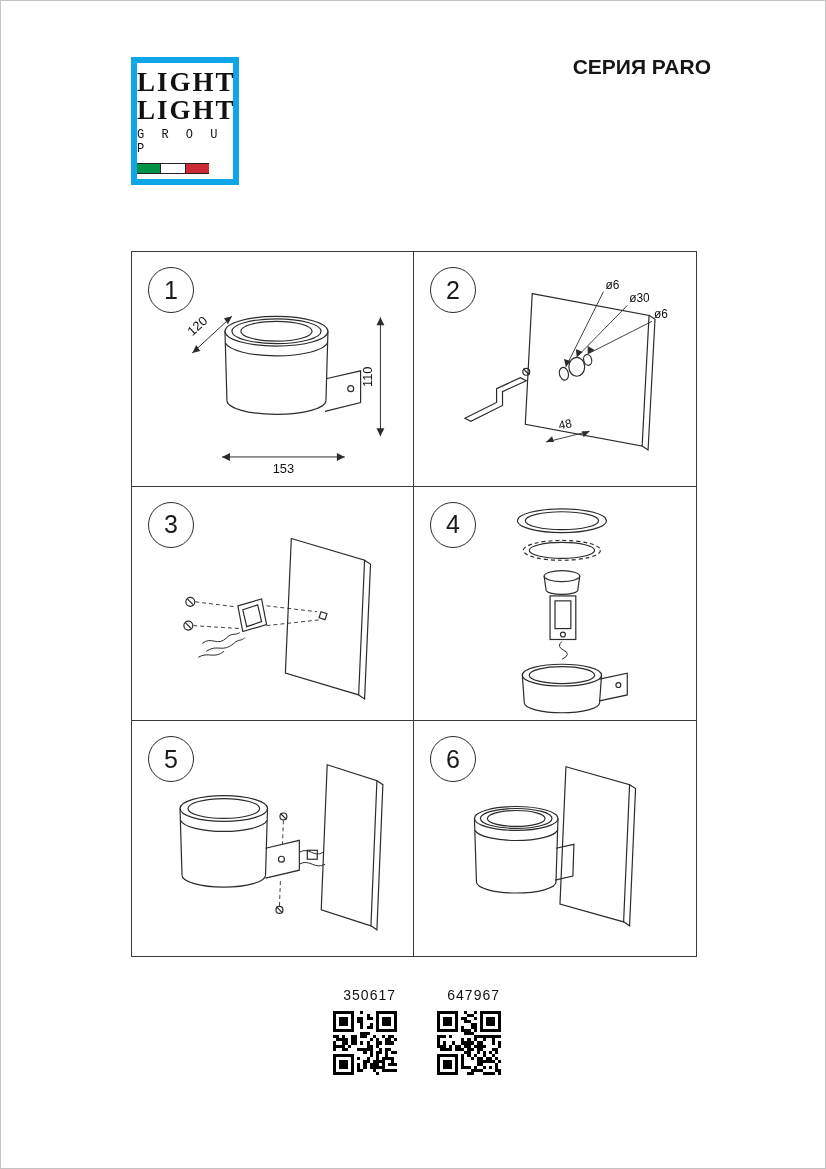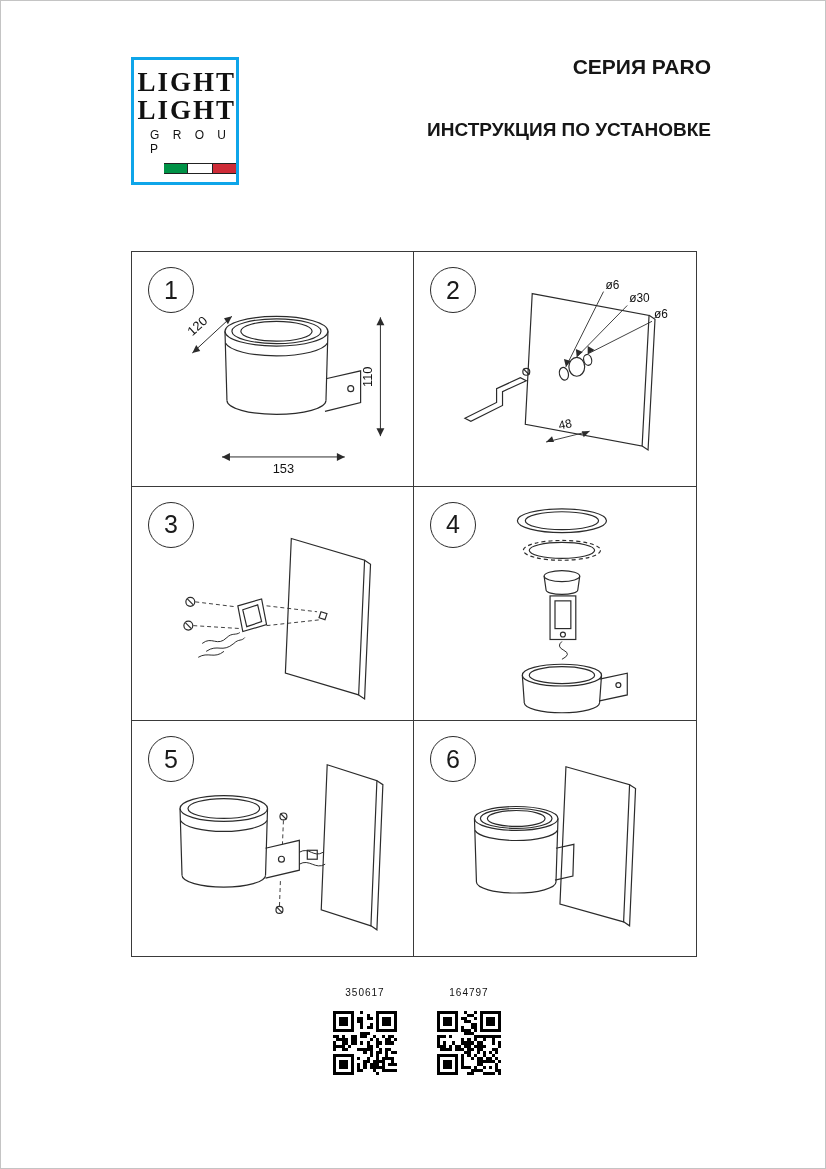--- a/index.html
+++ b/index.html
@@ -4,31 +4,31 @@
 <style>
   html,body{margin:0;padding:0;background:#e9e9e9;}
   .page{
     position:relative;width:826px;height:1169px;margin:0 auto;
     background:#ffffff;border:1px solid #c4c4c4;box-sizing:border-box;
     font-family:"Liberation Sans",sans-serif;color:#1a1a1a;overflow:hidden;
   }
   
   .logo-box{
     position:absolute;left:130px;top:56px;width:108px;height:128px;
-    border:3px solid #0ea5e9;box-sizing:border-box;
-    display:flex;flex-direction:column;align-items:flex-end;justify-content:center;
+    border:6px solid #0ea5e9;box-sizing:border-box;
+    display:flex;flex-direction:column;align-items:flex-start;justify-content:center;
   }
   .logo-word{
     font-family:"Liberation Serif",serif;font-weight:bold;
     font-size:27px;letter-spacing:2px;line-height:1.04;color:#111;
   }
   .logo-group-word{
     font-size:12px;letter-spacing:5px;margin-top:4px;margin-bottom:7px;
-    font-family:Liberation Sans, sans-serif;color:#111;font-weight:400;
-    padding-left:16px;
+    font-family:Liberation Mono, monospace;color:#111;font-weight:400;
+    padding-left:0;
   }
   .logo-flag{display:flex;width:72px;height:9px;border-top:1px solid #222;border-bottom:1px solid #222;}
   .logo-flag span{flex:1;height:100%;}
   .flag-green{background:#009246;}
   .flag-white{background:#ffffff;border-left:1px solid #222;border-right:1px solid #222;}
   .flag-red{background:#ce2b37;}
   
   .header-block{
     position:absolute;left:300px;top:52px;width:410px;text-align:right;
     font-weight:bold;color:#161616;
@@ -48,22 +48,22 @@
   .step-circle{
     position:absolute;top:15px;left:16px;width:44px;height:44px;
     border:1.6px solid #2b2b2b;border-radius:50%;
     display:flex;align-items:center;justify-content:center;
     font-size:25px;color:#1a1a1a;background:#fff;z-index:2;
   }
   .drawing{position:absolute;inset:0;width:100%;height:100%;}
   svg text{font-family:"Liberation Sans",sans-serif;fill:#111;}
   
   .code-label{
-    position:absolute;top:986px;width:62px;text-align:center;
-    font-size:10px;letter-spacing:1px;color:#111;
+    position:absolute;top:986px;width:62px;text-align:right;
+    font-size:14px;letter-spacing:1px;color:#111;
   }
   .code-left{left:333px;}
   .code-right{left:437px;}
   .qr{position:absolute;top:1010px;width:64px;height:64px;}
   .qr-left{left:332px;}
   .qr-right{left:436px;}
 </style>
 </head>
 <body>
 
@@ -76,21 +76,20 @@
     <div class="logo-flag">
       <span class="flag-green"></span>
       <span class="flag-white"></span>
       <span class="flag-red"></span>
     </div>
   </div>
 
   <div class="header-block">
     <div class="header-series">СЕРИЯ PARO</div>
     <div class="header-title">
-      <div>ИНСТРУКЦИЯ ПО УСТАНОВКЕ</div>
     </div>
   </div>
 
   <div class="grid">
 
     <div class="cell">
       <div class="step-circle">1</div>
       <svg class="drawing" viewBox="0 0 282 236">
         <g stroke="#2b2b2b" fill="none" stroke-width="1.2">
           <ellipse cx="145" cy="80" rx="52" ry="15"></ellipse>
@@ -255,21 +254,21 @@
           <path d="M62,162 A40,11 0 0 0 142,162"></path>
           <path d="M60.5,110 A42,12 0 0 0 143.5,110"></path>
           <path d="M142,128 L160,124 L159,156 L141,160"></path>
         </g>
       </svg>
     </div>
 
   </div>
 
   <div class="code-label code-left">350617</div>
-  <div class="code-label code-right">164797</div>
+  <div class="code-label code-right">647967</div>
   <div class="qr qr-left"><svg viewBox="0 0 21 21" width="100%" height="100%" shape-rendering="crispEdges" fill="#000">
         <rect x="9" y="0" width="1" height="1"></rect>
         <rect x="11" y="1" width="1" height="1"></rect>
         <rect x="8" y="2" width="1" height="1"></rect>
         <rect x="9" y="2" width="1" height="1"></rect>
         <rect x="11" y="2" width="1" height="1"></rect>
         <rect x="12" y="2" width="1" height="1"></rect>
         <rect x="8" y="3" width="1" height="1"></rect>
         <rect x="9" y="3" width="1" height="1"></rect>
         <rect x="9" y="4" width="1" height="1"></rect>

